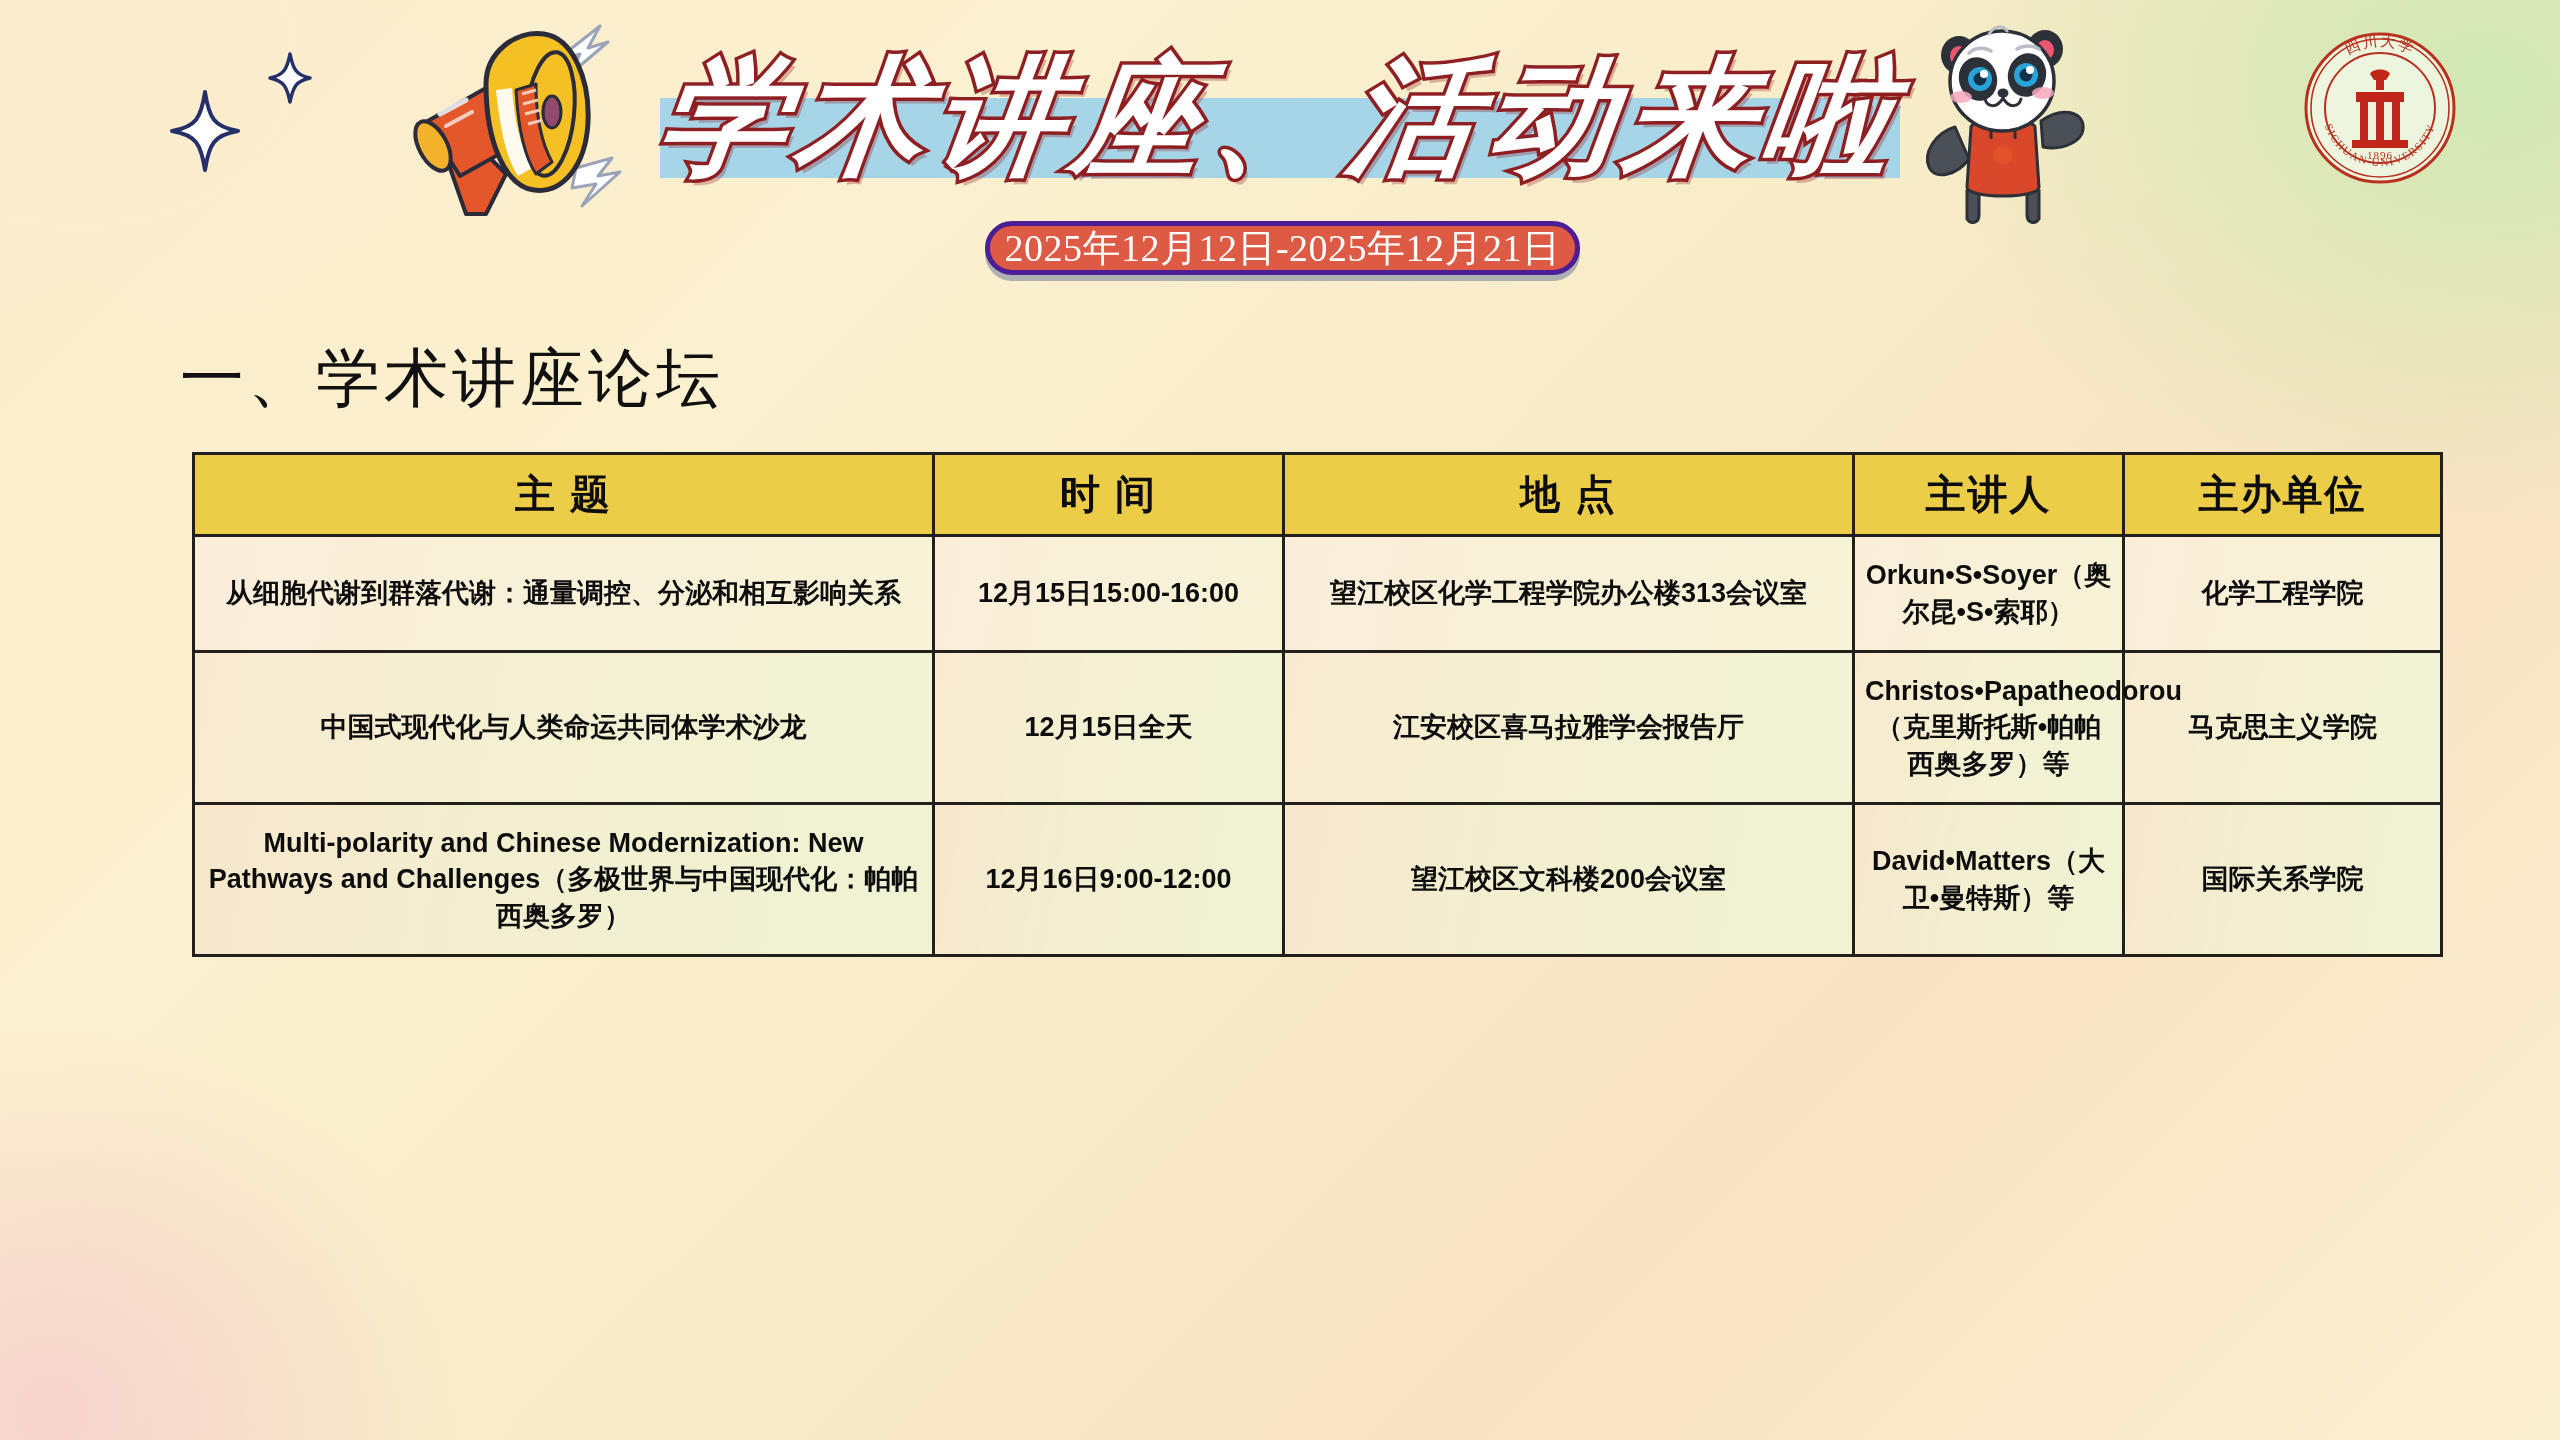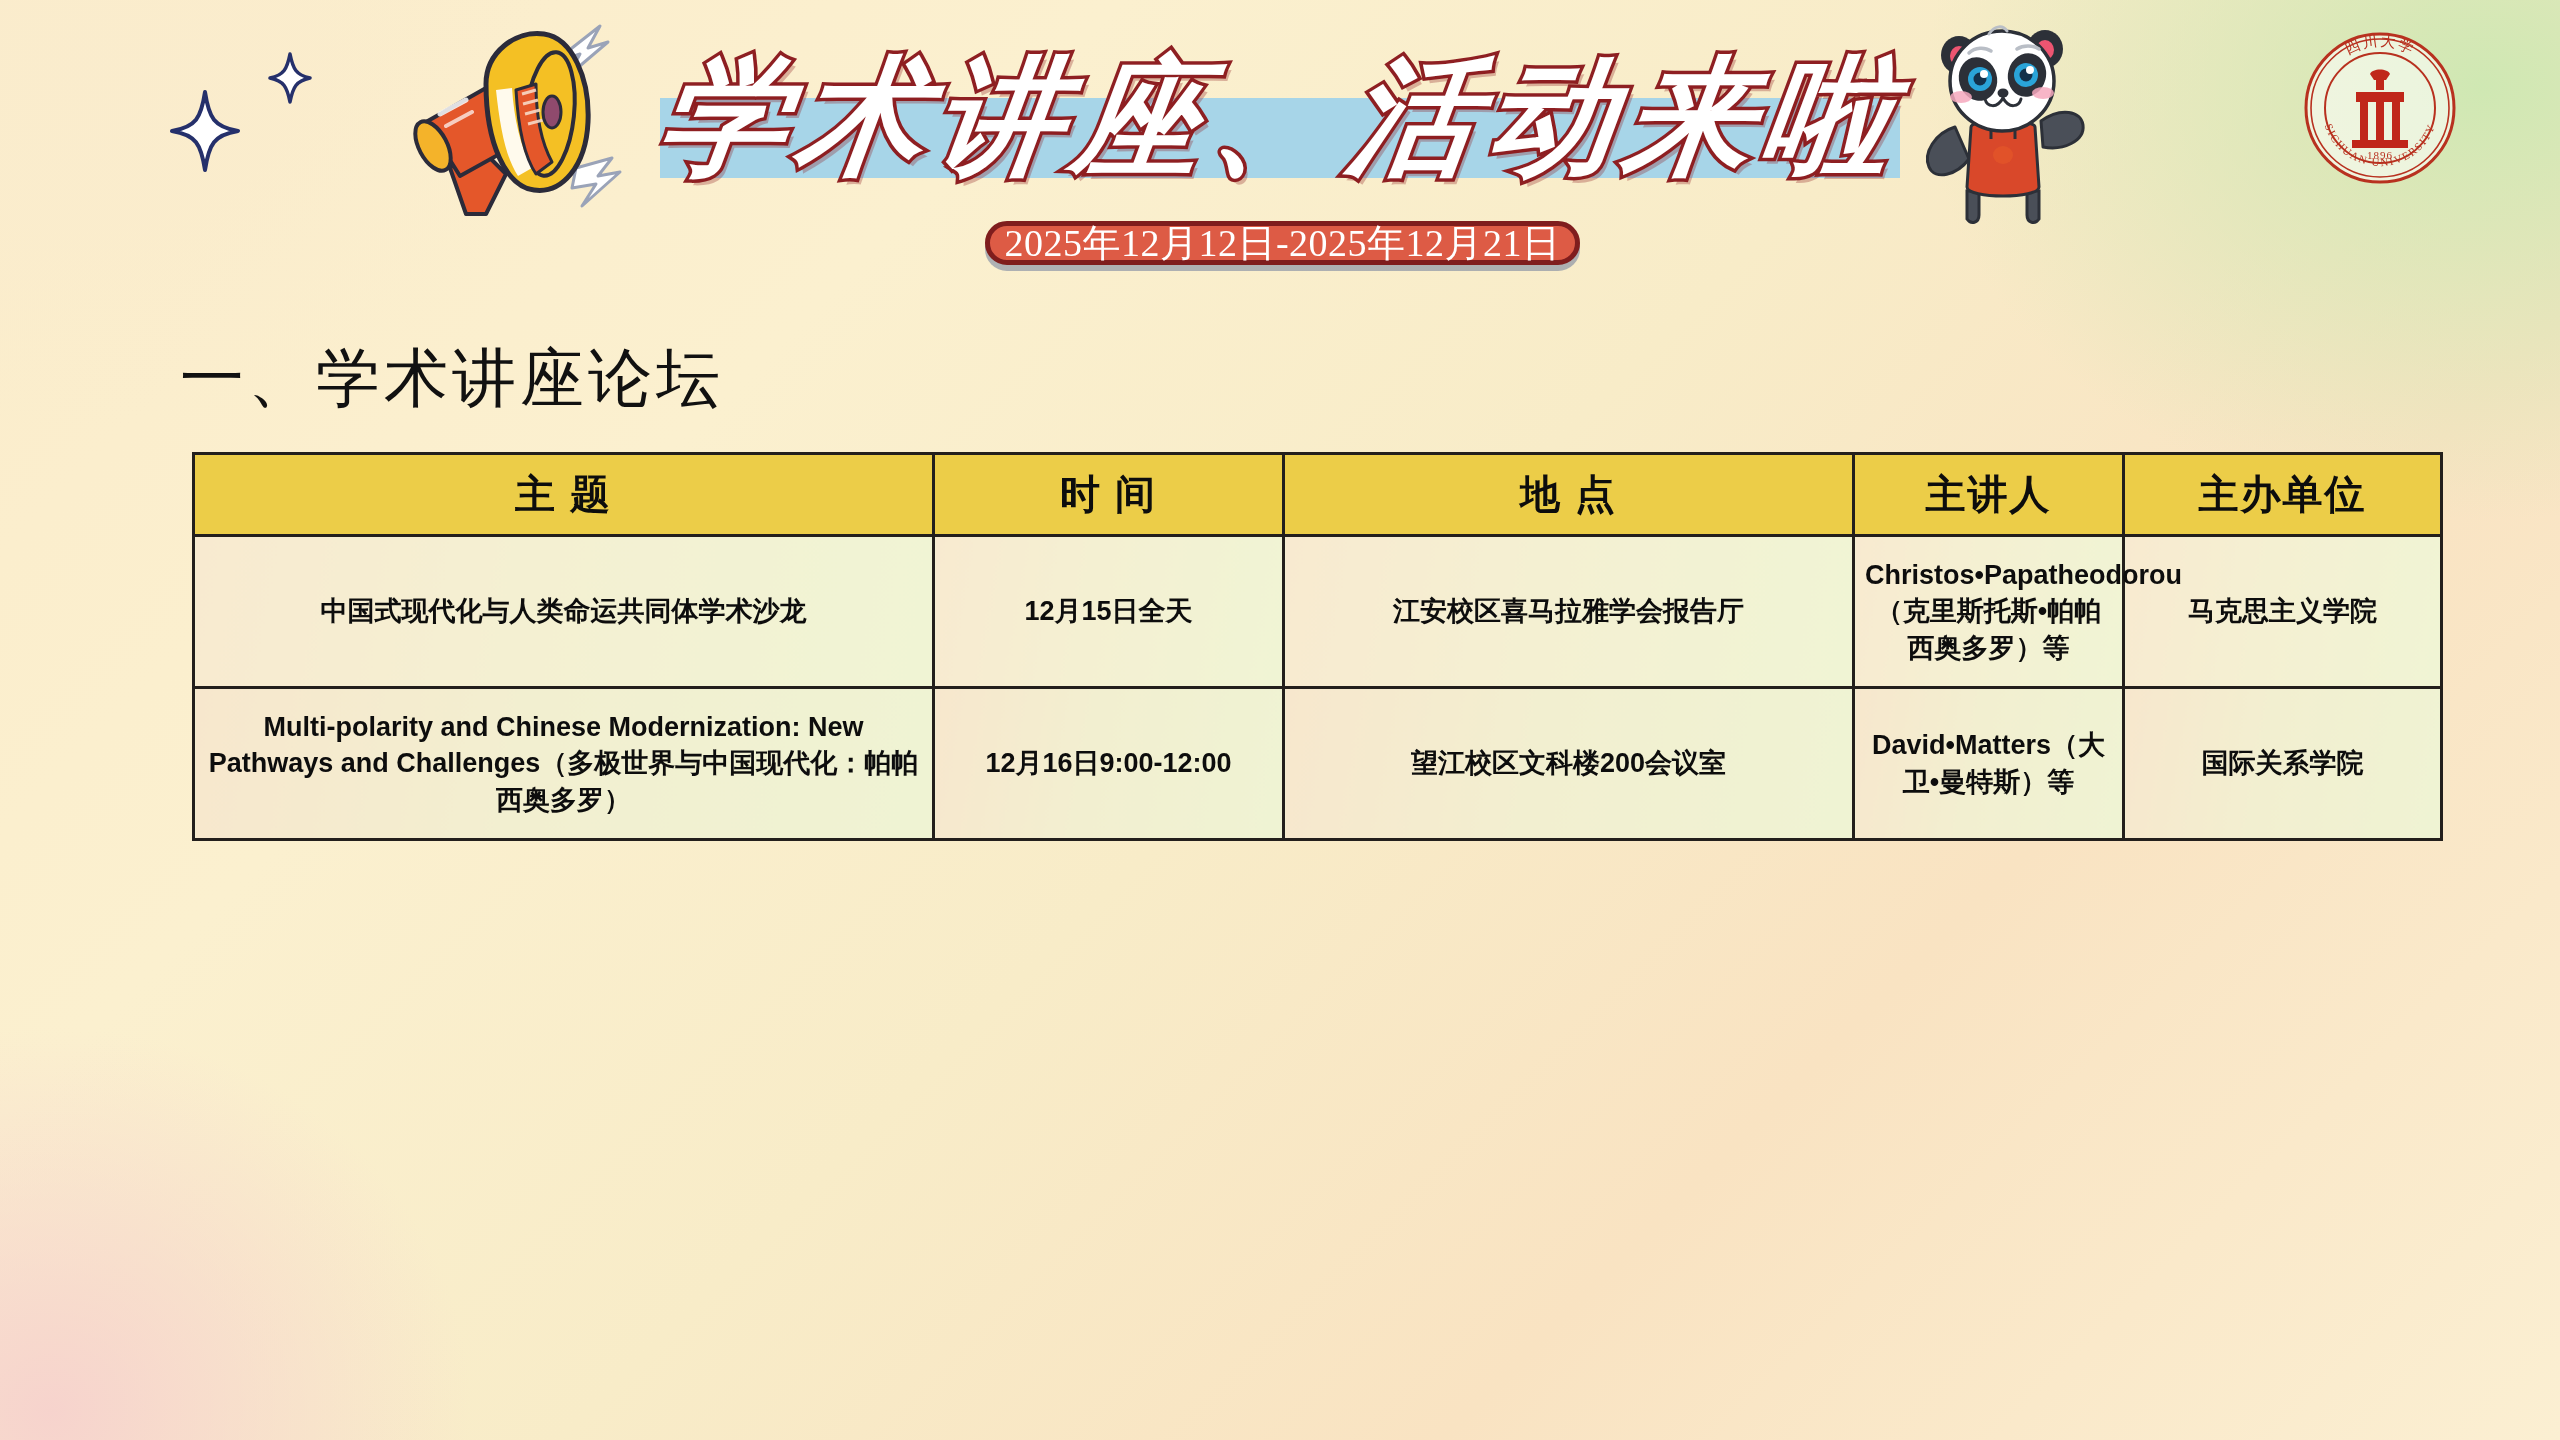--- a/index.html
+++ b/index.html
@@ -52,23 +52,23 @@
     paint-order: stroke fill;
     text-shadow: 5px 6px 0 rgba(142,31,34,0.30);
     white-space: nowrap;
     transform: skewX(-7deg);
   }
 
   
   .date-badge {
     position: absolute;
     left: 985px; top: 221px;
-    width: 595px; height: 44px;
+    width: 595px; height: 54px;
     background: #dd5b45;
-    border: 5px solid #7f1d1d;
+    border: 5px solid #4c1d95;
     border-radius: 34px;
     display: flex;
     align-items: center;
     justify-content: center;
     box-shadow: 0 6px 0 rgba(31,59,130,0.35);
   }
   .date-badge-text {
     font-family: "Liberation Serif", "DejaVu Serif", serif;
     font-size: 38px;
     color: #ffffff;
@@ -287,20 +287,27 @@
   <thead>
     <tr>
       <th>主  题</th>
       <th>时  间</th>
       <th>地  点</th>
       <th>主讲人</th>
       <th>主办单位</th>
     </tr>
   </thead>
   <tbody>
+    <tr class="row-1">
+      <td>从细胞代谢到群落代谢：通量调控、分泌和相互影响关系</td>
+      <td>12月15日15:00-16:00</td>
+      <td>望江校区化学工程学院办公楼313会议室</td>
+      <td>Orkun•S•Soyer（奥尔昆•S•索耶）</td>
+      <td>化学工程学院</td>
+    </tr>
     <tr class="row-2">
       <td>中国式现代化与人类命运共同体学术沙龙</td>
       <td>12月15日全天</td>
       <td>江安校区喜马拉雅学会报告厅</td>
       <td>Christos•Papatheodorou（克里斯托斯•帕帕西奥多罗）等</td>
       <td>马克思主义学院</td>
     </tr>
     <tr class="row-3">
       <td class="cell-latin">Multi-polarity and Chinese Modernization: New Pathways and Challenges（多极世界与中国现代化：帕帕西奥多罗）</td>
       <td>12月16日9:00-12:00</td>

